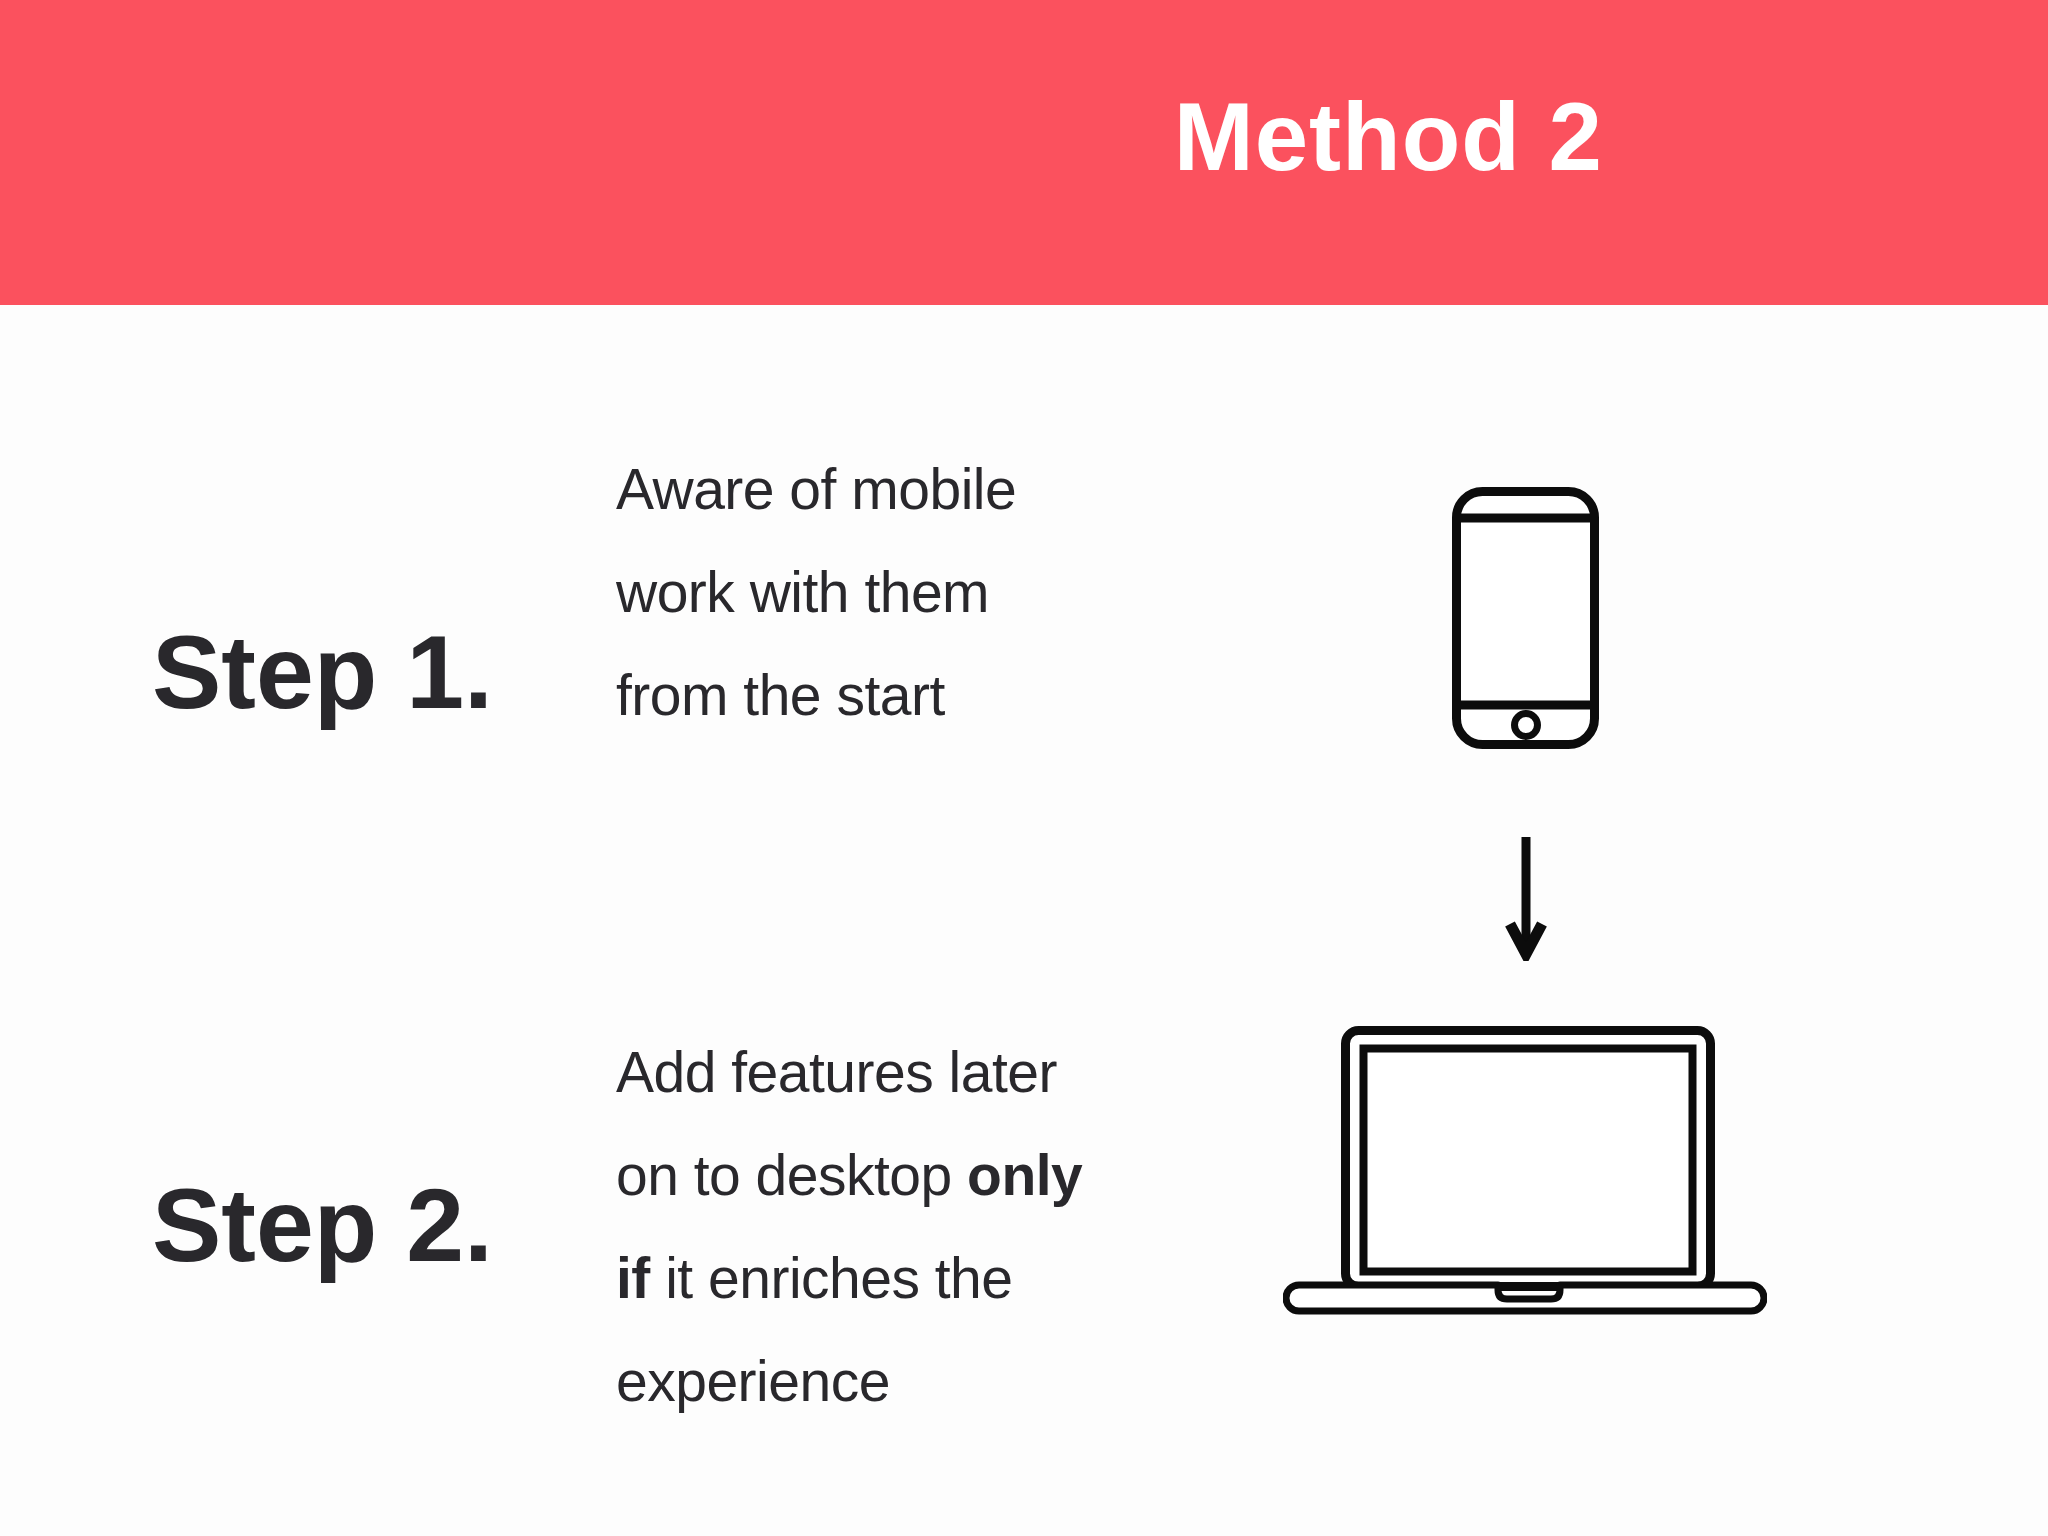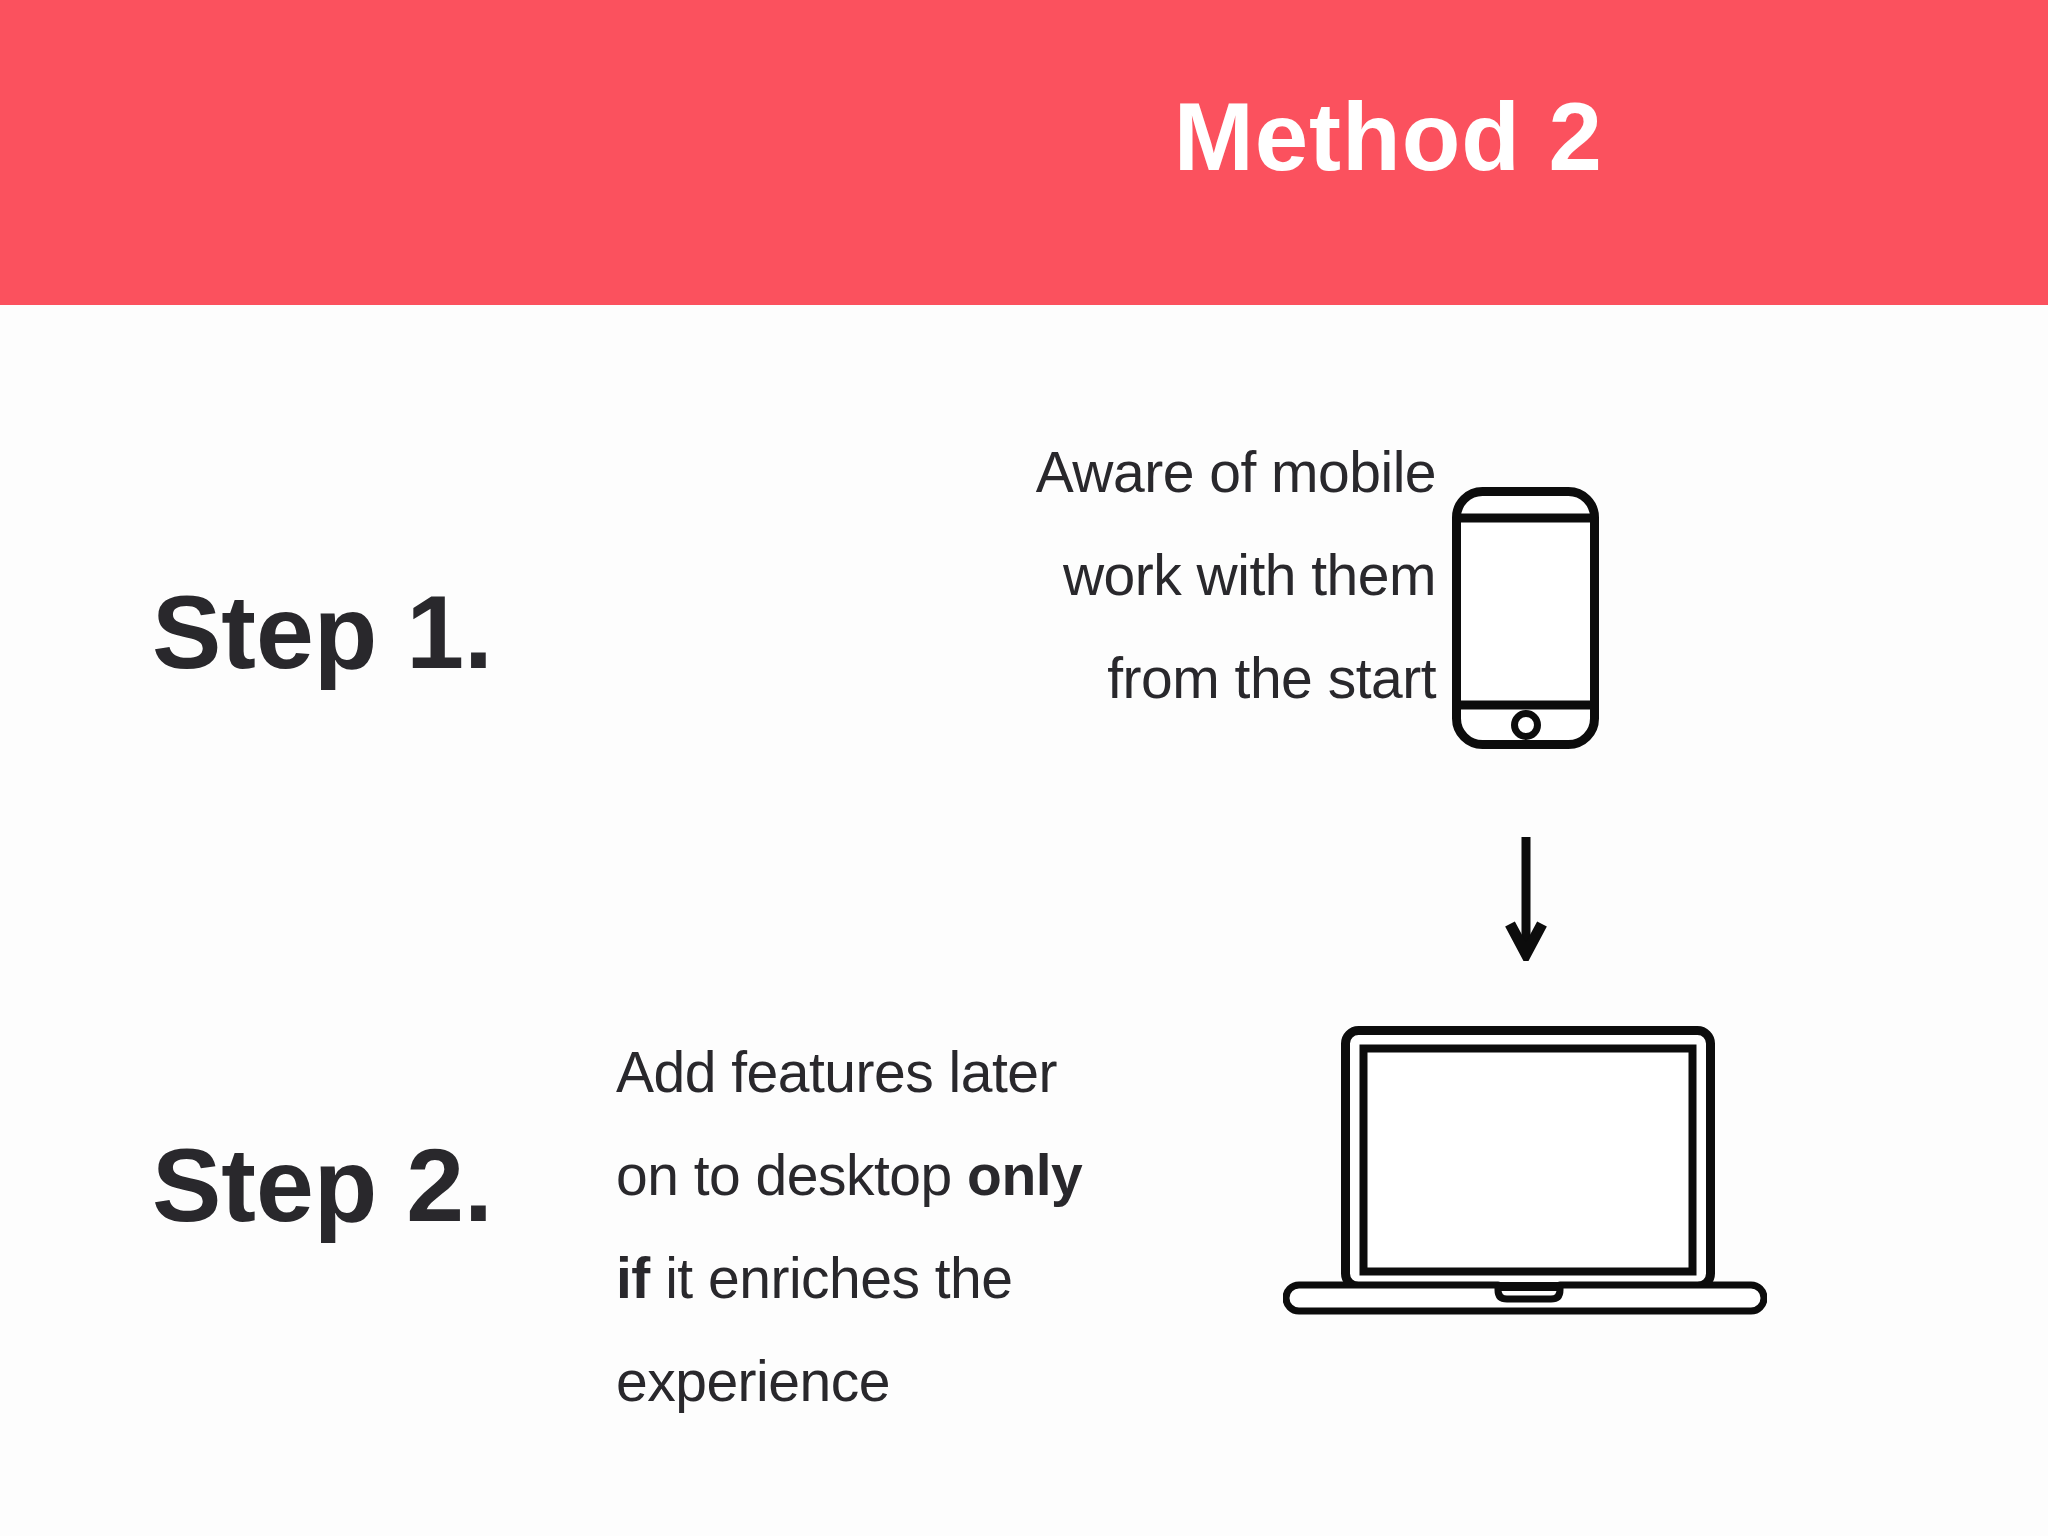--- a/index.html
+++ b/index.html
@@ -35,34 +35,35 @@
   }
 
   .step-label {
     position: absolute;
     left: 152px;
     font-size: 104px;
     font-weight: 700;
     line-height: 1.15;
     color: var(--text, #29282c);
     white-space: nowrap;
+    margin-top: 40px;
   }
   .step-label.s1 { top: 573px; }
   .step-label.s2 { top: 1126px; }
 
   .step-desc {
     position: absolute;
     left: 616px;
     width: 820px;
     font-size: 57px;
     font-weight: 400;
     letter-spacing: -0.5px;
     color: var(--text, #2d2c30);
   }
-  .step-desc.s1 { top: 421px; text-align: right; }
+  .step-desc.s1 { top: 438px; }
   .step-desc.s2 { top: 1021px; }
 
   .step-desc .line {
     height: 103px;
     line-height: 103px;
     white-space: nowrap;
   }
   .step-desc .bold { font-weight: 700; }
 
   .icon-abs { position: absolute; }

